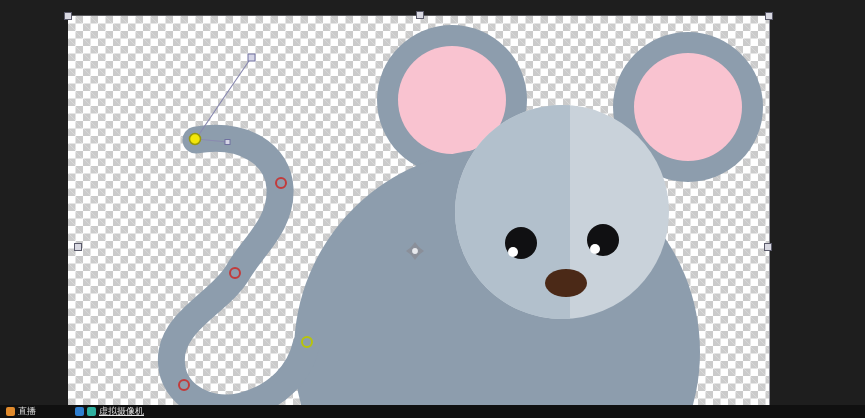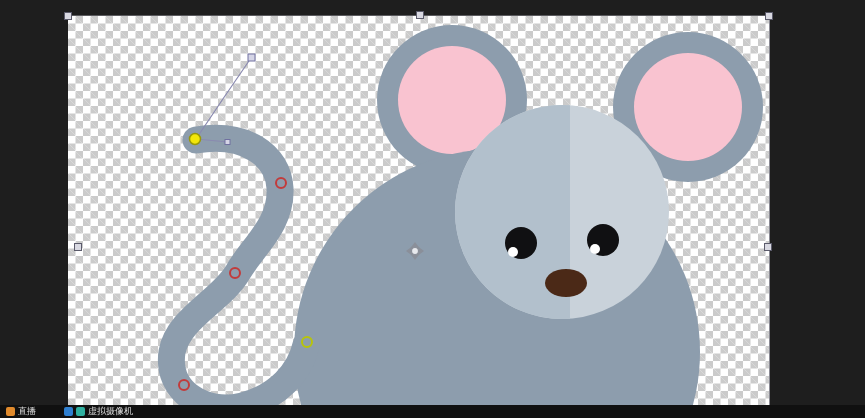--- a/index.html
+++ b/index.html
@@ -21,25 +21,24 @@
   }
   .overlay-svg{
     position:absolute;left:0;top:0;width:865px;height:418px;
   }
   .taskbar{
     position:absolute;left:0;bottom:0;width:865px;height:13px;
     background:#101010;
     display:flex;align-items:center;
     font-size:9px;line-height:13px;color:#e0e0e0;
     z-index:5;
-    gap:8px;
   }
   .tb-group{display:flex;align-items:center;gap:3px;}
   .tb-group.g1{margin-left:6px;}
-  .tb-group.g2{margin-left:20px;}
+  .tb-group.g2{margin-left:39px;text-decoration:underline;}
   .tb-icon{width:9px;height:9px;border-radius:2px;display:inline-block;}
   .tb-icon.orange{background:#e08a2c;}
   .tb-icon.blue{background:#2f7fd0;}
   .tb-icon.teal{background:#2fb0a0;}
   .tb-label{white-space:nowrap;color:#dcdcdc;}
 </style>
 </head>
 <body>
 
 <div class="stage">

